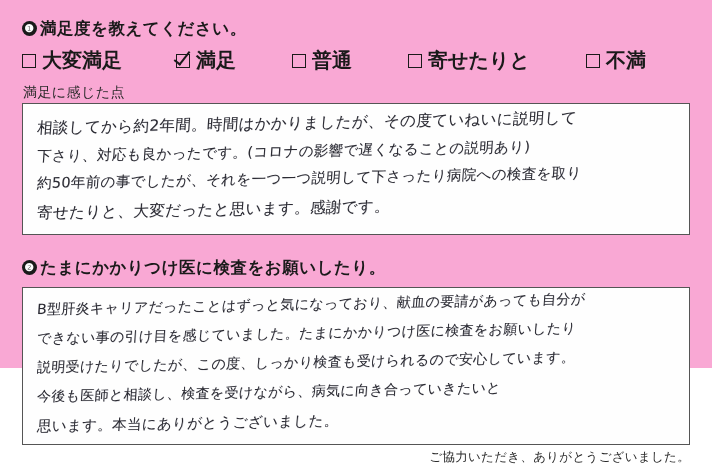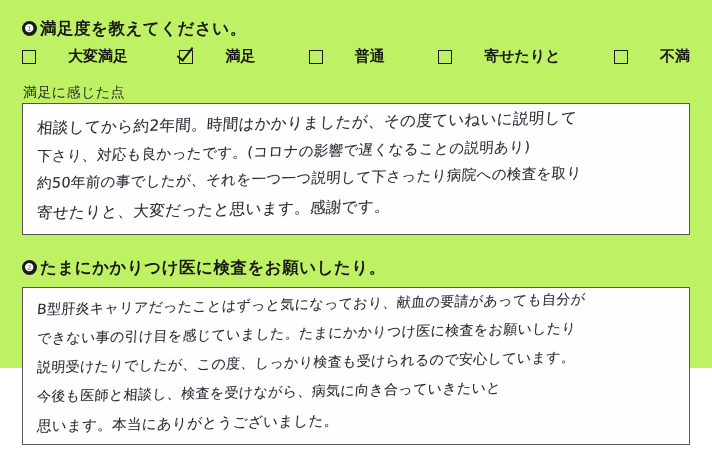--- a/index.html
+++ b/index.html
@@ -13,21 +13,21 @@
     font-family: "Liberation Sans", sans-serif;
     color: #1a1a1a;
     position: relative;
     overflow: hidden;
   }
   .sheet {
     position: absolute;
     left: 0; top: 0;
     width: 712px;
     height: 368px;
-    background: #bef264;
+    background: #f9a8d4;
   }
 
   
   .q1-title {
     position: absolute;
     left: 22px;
     top: 18px;
     font-size: 16.5px;
     font-weight: 700;
     letter-spacing: 0.5px;
@@ -52,24 +52,23 @@
     position: absolute;
     left: 22px;
     top: 47px;
     width: 668px;
     display: flex;
     align-items: center;
   }
   .choice {
     display: flex;
     align-items: center;
-    font-size: 15px;
-    font-weight: 700;
-    white-space: nowrap;
-    gap: 26px;
+    font-size: 20px;
+    font-weight: 700;
+    white-space: nowrap;
   }
   .choice .box {
     position: relative;
     display: inline-block;
     width: 12px;
     height: 12px;
     border: 1.4px solid #1a1a1a;
     margin-right: 6px;
     flex: 0 0 auto;
   }
@@ -205,14 +204,15 @@
   </div>
 
   <div class="ans-box" id="answer-box-2">
     <div class="hand hw-line" style="top:13px;  font-size:14px;">B型肝炎キャリアだったことはずっと気になっており、献血の要請があっても自分が</div>
     <div class="hand hw-line" style="top:42px;  font-size:14px;">できない事の引け目を感じていました。たまにかかりつけ医に検査をお願いしたり</div>
     <div class="hand hw-line" style="top:71px;  font-size:14px;">説明受けたりでしたが、この度、しっかり検査も受けられるので安心しています。</div>
     <div class="hand hw-line" style="top:100px; font-size:14px;">今後も医師と相談し、検査を受けながら、病気に向き合っていきたいと</div>
     <div class="hand hw-line" style="top:129px; font-size:14.5px;">思います。本当にありがとうございました。</div>
   </div>
 
+  <div class="thanks">ご協力いただき、ありがとうございました。</div>
 
 </div>
 
 </body></html>

